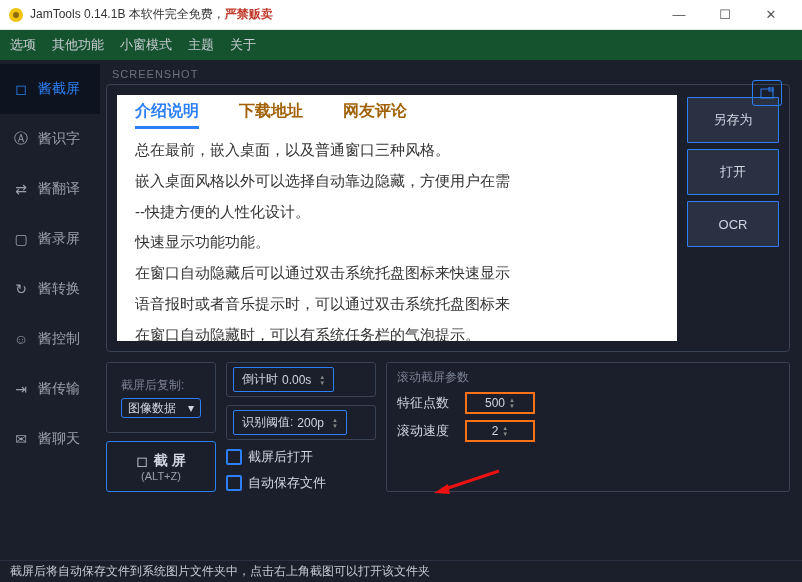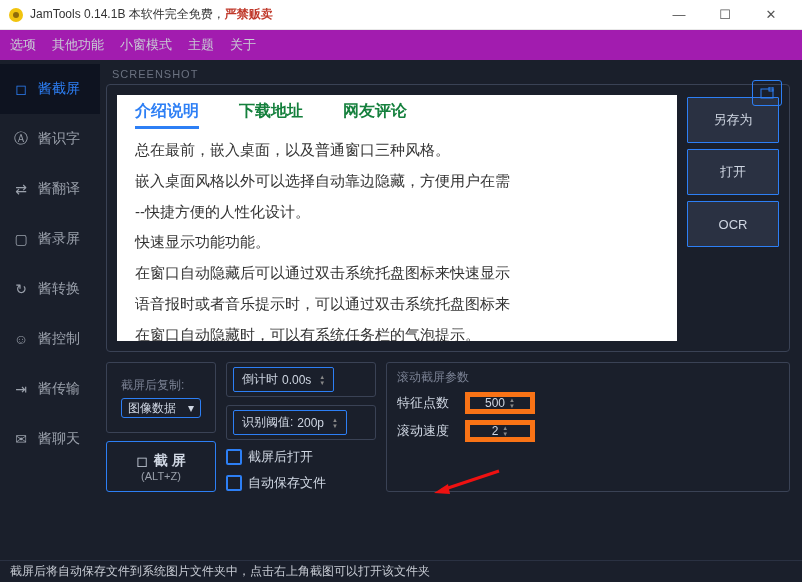--- a/index.html
+++ b/index.html
@@ -3,53 +3,53 @@
 <meta charset="utf-8">
 <style>
 * { margin: 0; padding: 0; box-sizing: border-box; font-family: "Microsoft YaHei", sans-serif; }
 body { width: 802px; height: 582px; background: #fff; overflow: hidden; }
 .titlebar { height: 30px; display: flex; align-items: center; padding: 0 8px; background: #fff; border-bottom: 1px solid #e8e8e8; }
 .app-icon { width: 16px; height: 16px; margin-right: 6px; }
 .title-text { font-size: 12px; color: #333; }
 .title-text .red { color: #c0392b; font-weight: bold; }
 .win-controls { margin-left: auto; display: flex; }
 .win-btn { width: 46px; height: 30px; display: flex; align-items: center; justify-content: center; color: #555; font-size: 13px; }
-.menubar { height: 30px; background: #a21caf; display: flex; align-items: center; padding: 0 10px; gap: 16px; }
+.menubar { height: 30px; background: #14532d; display: flex; align-items: center; padding: 0 10px; gap: 16px; }
 .menu-item { color: #c8ccd4; font-size: 13px; cursor: pointer; }
 .main { display: flex; height: calc(100% - 30px - 30px - 22px); background: #1a1f2b; }
 .sidebar { width: 100px; background: #1a1f2b; padding-top: 4px; }
 .sb-item { height: 50px; display: flex; align-items: center; gap: 8px; padding: 0 12px; color: #9aa0ab; font-size: 14px; cursor: pointer; }
 .sb-item.active { background: #0e1320; color: #2d7ff5; }
 .sb-icon { width: 18px; height: 18px; display: flex; align-items: center; justify-content: center; font-size: 14px; }
 .content { flex: 1; padding: 8px 12px 4px 6px; position: relative; }
 .section-label { color: #6b7280; font-size: 11px; letter-spacing: 1px; margin-left: 6px; margin-bottom: 4px; }
 .panel { border: 1px solid #3a4255; border-radius: 4px; padding: 10px; }
 .shot-panel { display: flex; gap: 10px; }
 .preview { flex: 1; background: #fff; height: 246px; overflow: hidden; position: relative; }
 .preview-tabs { display: flex; gap: 40px; padding: 6px 18px 2px; font-size: 16px; font-weight: bold; }
-.preview-tab { color: #15803d; }
+.preview-tab { color: #a16207; }
 .preview-tab.active { color: #2d7ff5; border-bottom: 3px solid #2d7ff5; padding-bottom: 4px; }
 .preview-body { padding: 4px 18px; font-size: 15px; color: #333; line-height: 2.05; }
 .action-col { width: 92px; display: flex; flex-direction: column; gap: 6px; padding-top: 2px; }
 .corner-btn { position: absolute; right: 20px; top: 20px; width: 30px; height: 26px; border: 1px solid #2d7ff5; border-radius: 3px; display: flex; align-items: center; justify-content: center; color: #2d7ff5; }
 .act-btn { height: 46px; border: 1px solid #2d7ff5; background: #2a3142; color: #cfd6e2; font-size: 13px; border-radius: 1px; display: flex; align-items: center; justify-content: center; cursor: pointer; }
 .bottom-row { display: flex; gap: 10px; margin-top: 10px; }
 .copy-panel { width: 110px; border: 1px solid #3a4255; border-radius: 3px; padding: 14px; }
 .mini-label { color: #7b8294; font-size: 12px; margin-bottom: 4px; }
 .select-box { height: 20px; border: 1px solid #2d7ff5; border-radius: 3px; background: #1a1f2b; color: #cfd6e2; font-size: 12px; display: flex; align-items: center; justify-content: space-between; padding: 0 6px; }
 .big-btn-panel { width: 110px; border: 1px solid #2d7ff5; border-radius: 3px; display: flex; flex-direction: column; align-items: center; justify-content: center; color: #cfd6e2; font-size: 14px; cursor: pointer; }
 .sub-txt { font-size: 11px; color: #9aa0ab; }
 .mid-col { width: 150px; display: flex; flex-direction: column; gap: 8px; }
 .spin-row { display: flex; align-items: center; gap: 6px; border: 1px solid #3a4255; border-radius: 3px; padding: 4px 6px; color: #cfd6e2; font-size: 12px; }
 .spin-ctrl { border: 1px solid #2d7ff5; border-radius: 2px; padding: 3px 8px; display: flex; align-items: center; gap: 4px; }
 .cb-row { display: flex; align-items: center; gap: 6px; color: #cfd6e2; font-size: 13px; }
 .cb { width: 16px; height: 16px; border: 2px solid #2d7ff5; border-radius: 2px; background: #1a1f2b; }
 .scroll-panel { flex: 1; border: 1px solid #3a4255; border-radius: 3px; padding: 6px 10px; }
 .param-row { display: flex; align-items: center; gap: 16px; margin-top: 6px; color: #cfd6e2; font-size: 13px; }
-.param-input { width: 70px; height: 22px; border: 5px solid #f97316; background: #1a1f2b; color: #cfd6e2; text-align: left; font-size: 12px; display: flex; align-items: center; justify-content: center; }
+.param-input { width: 70px; height: 22px; border: 2px solid #f97316; background: #1a1f2b; color: #cfd6e2; text-align: left; font-size: 12px; display: flex; align-items: center; justify-content: center; }
 .arrow { position: absolute; right: 298px; bottom: 64px; pointer-events: none; }
 .statusbar { height: 22px; background: #1a1f2b; color: #c8ccd4; font-size: 12px; display: flex; align-items: center; padding: 0 10px; border-top: 1px solid #2a3142; }
 .spin-arrows { display: flex; flex-direction: column; font-size: 6px; line-height: 6px; color: #888; margin-left: 4px; }
 </style>
 </head>
 <body>
 
 <div class="titlebar">
   <svg class="app-icon" viewBox="0 0 16 16">
       <circle cx="8" cy="8" r="7" fill="#f1c40f"></circle>

